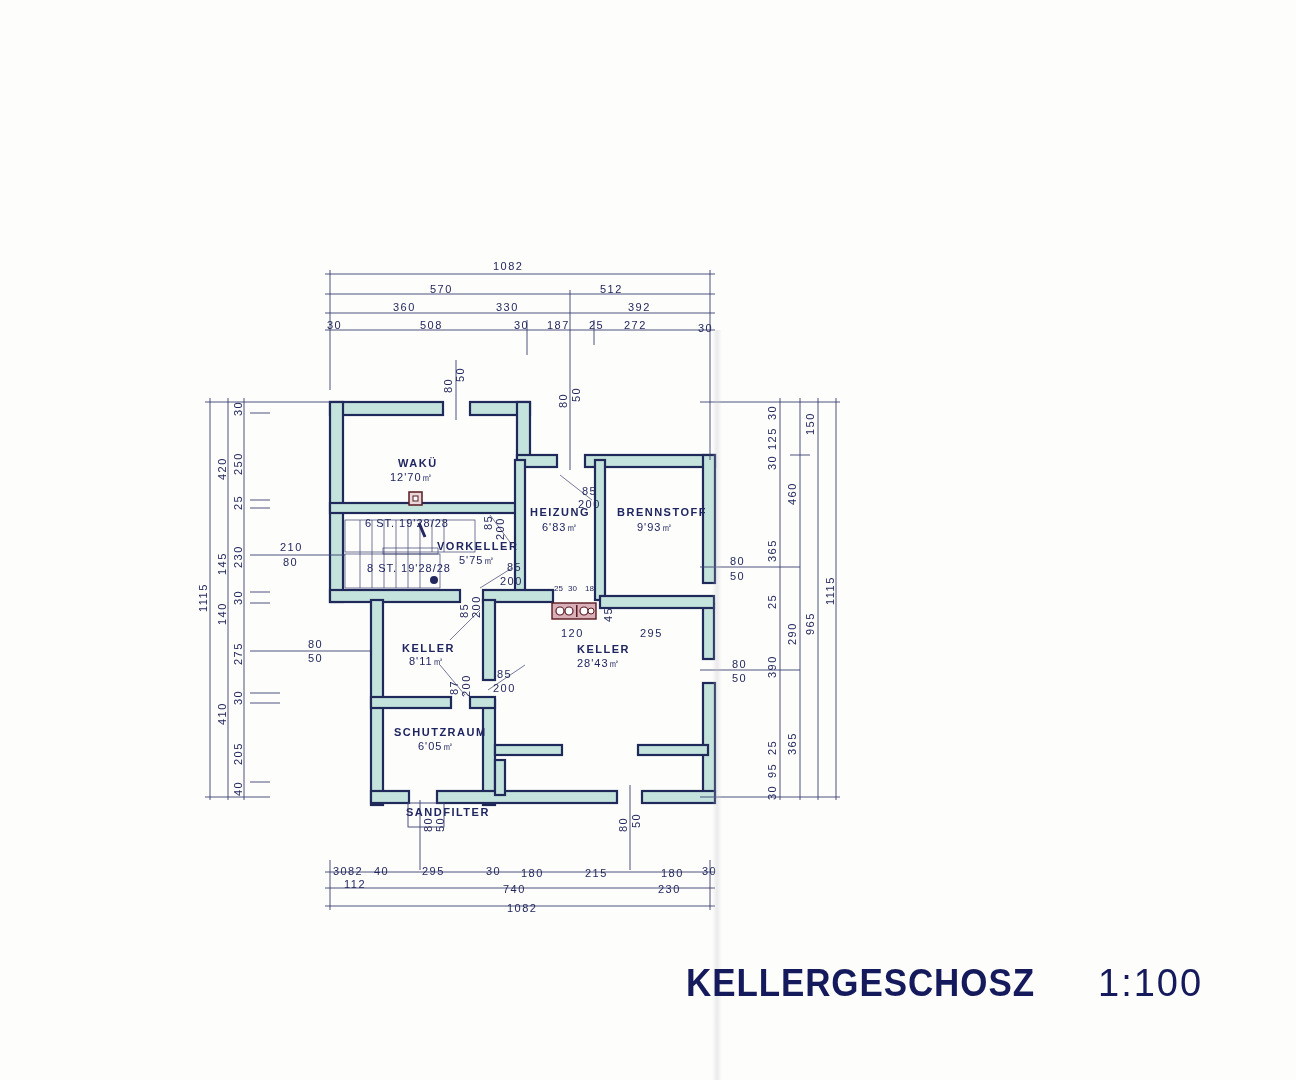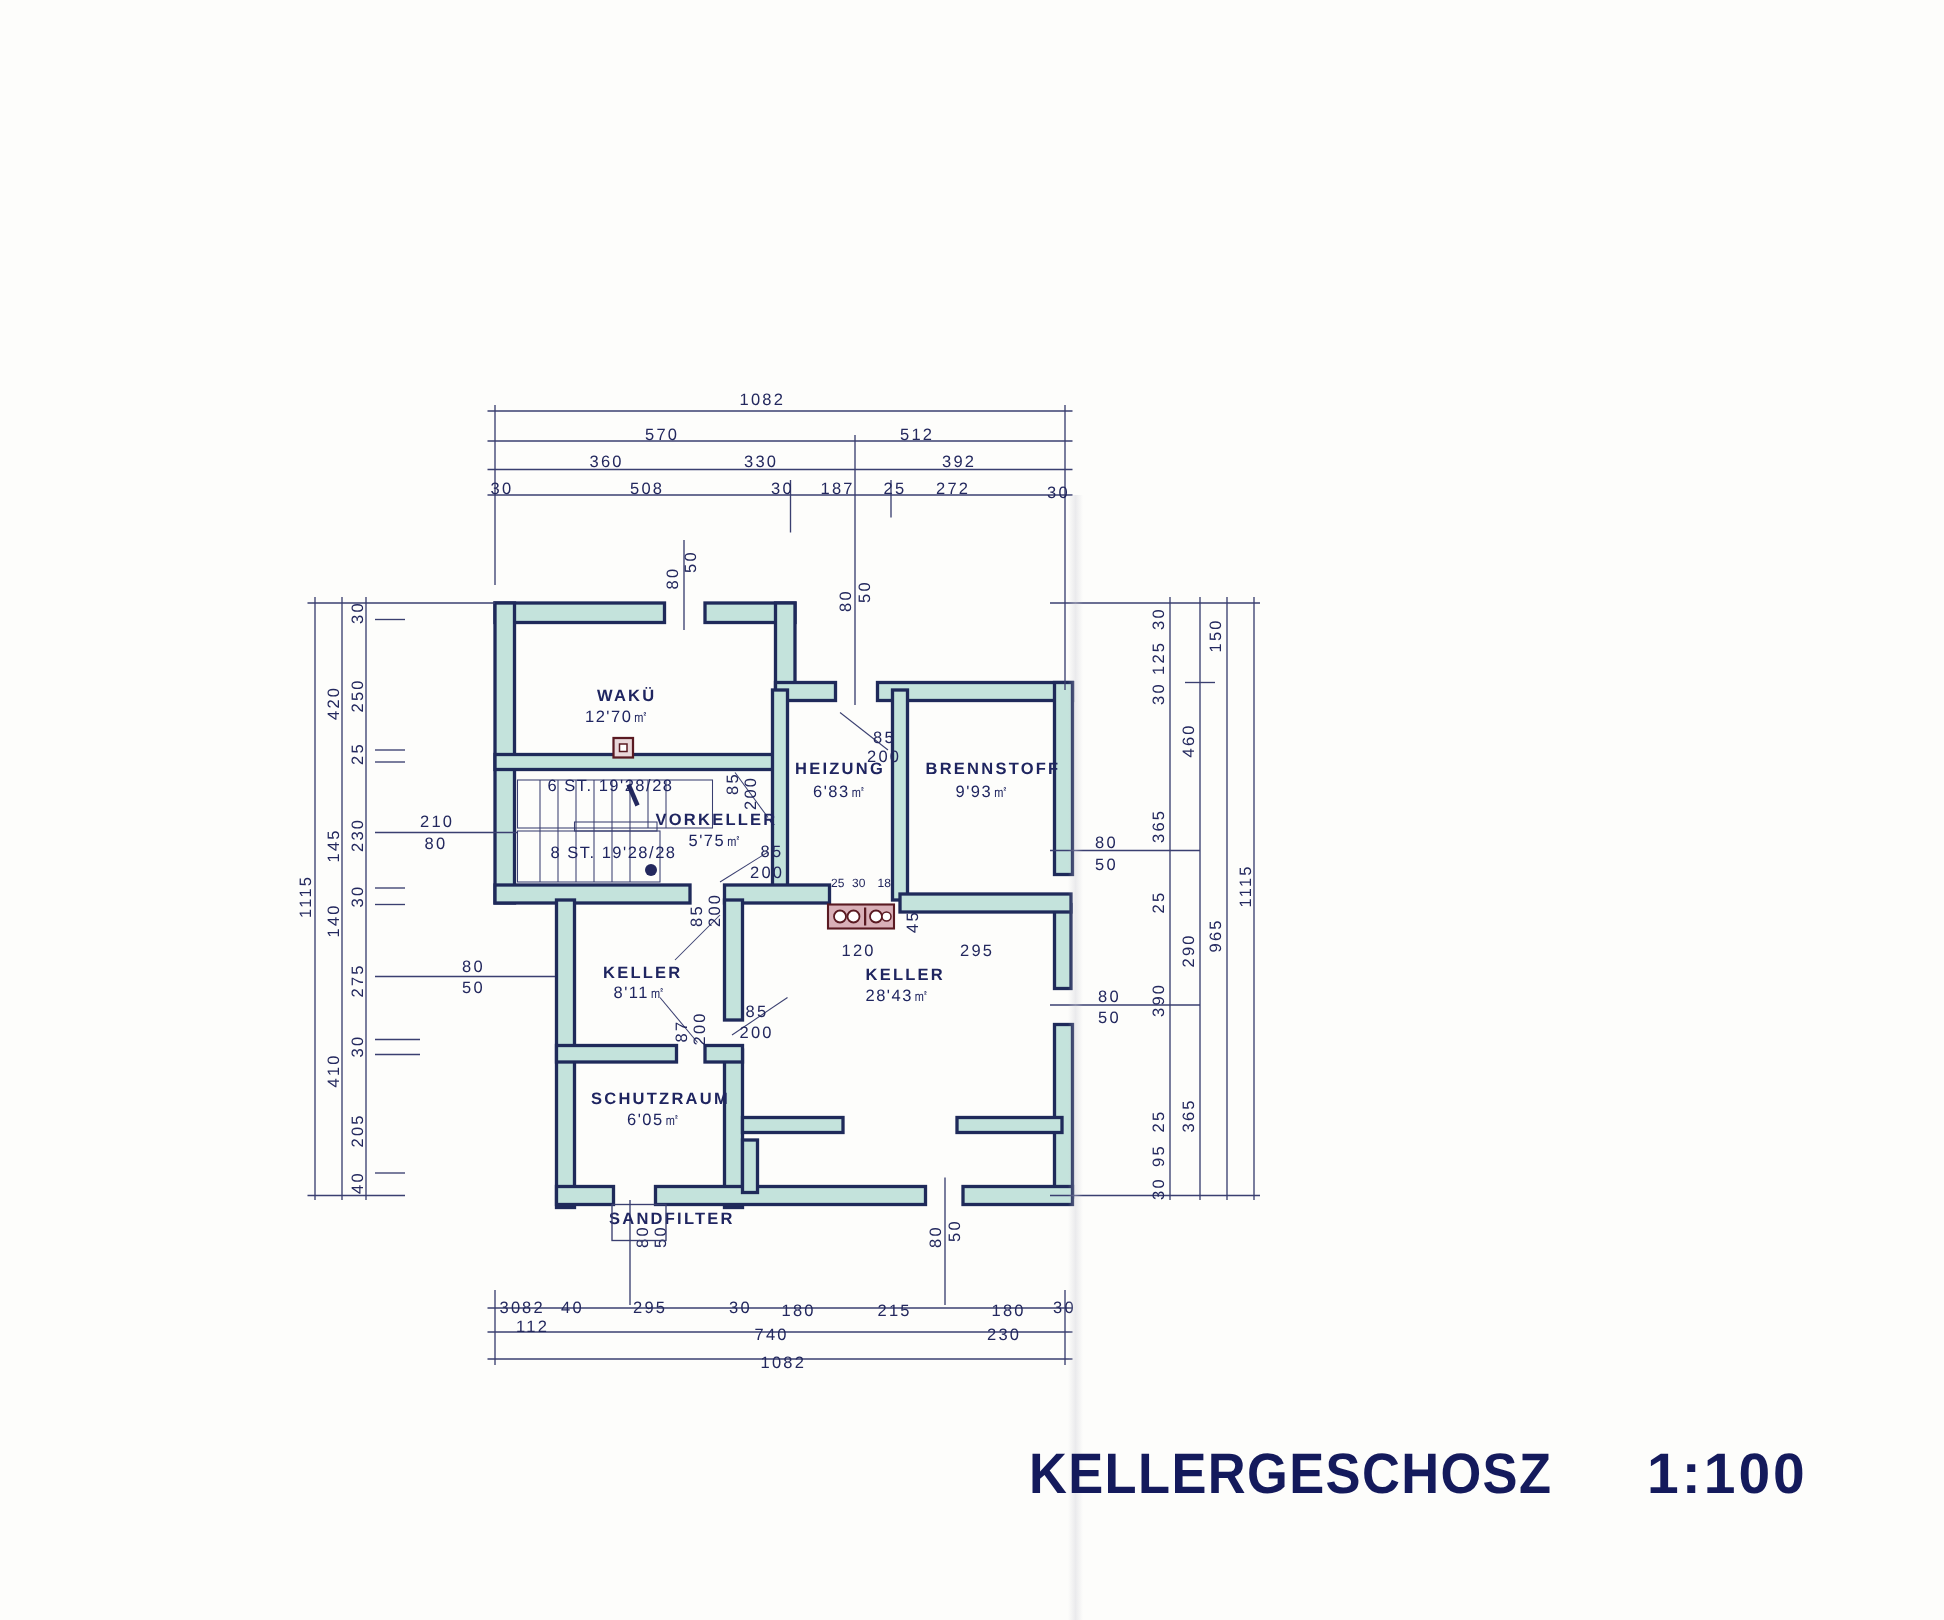--- a/index.html
+++ b/index.html
@@ -3,21 +3,21 @@
 <meta charset="utf-8">
 <style>
   html, body { margin:0; padding:0; }
   body { width:1296px; height:1080px; background:#fdfdfb; position:relative; overflow:hidden;
          font-family:"Liberation Sans", sans-serif; }
   #plan { position:absolute; left:0; top:0; }
   .fold { position:absolute; left:712px; top:330px; width:10px; height:750px;
           background:linear-gradient(90deg, rgba(210,210,215,0) 0%, rgba(200,200,210,0.35) 50%, rgba(210,210,215,0) 100%); }
   .title { position:absolute; left:686px; top:962px; font-size:38px; letter-spacing:1px;
            color:#141a5c; font-weight:bold; transform:scaleX(0.92); transform-origin:left; }
-  .scale { position:absolute; left:1098px; top:962px; font-size:38px; color:#141a5c; font-weight:bold; letter-spacing:2px; }
+  .scale { position:absolute; left:1098px; top:962px; font-size:38px; color:#141a5c; font-weight:normal; letter-spacing:2px; }
   svg text { font-family:"Liberation Sans", sans-serif; fill:#23285e; }
   .dim { font-size:11px; letter-spacing:1.5px; }
   .dimv { font-size:11px; letter-spacing:1.5px; }
   .room { font-size:11px; letter-spacing:1.5px; font-weight:bold; fill:#1f2560; }
   .area { font-size:11px; letter-spacing:1px; fill:#1f2560; }
 </style>
 </head>
 <body>
 
 <svg id="plan" width="1296" height="1080" viewBox="0 0 1296 1080" xmlns="http://www.w3.org/2000/svg">

